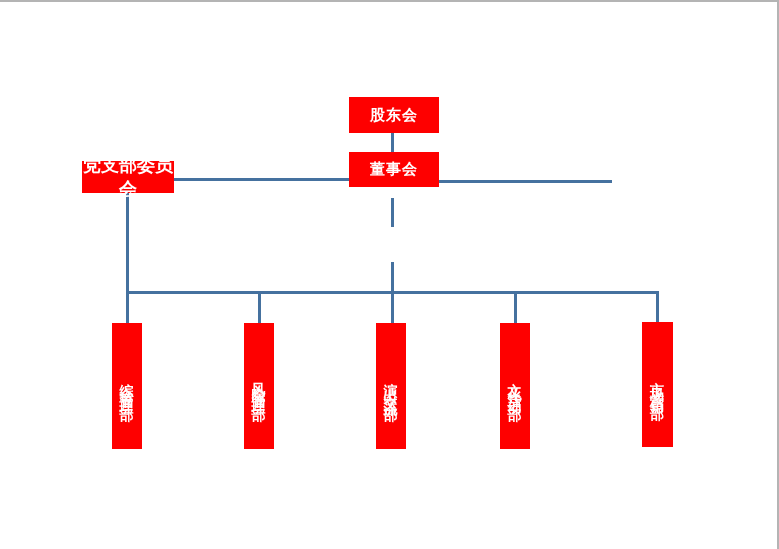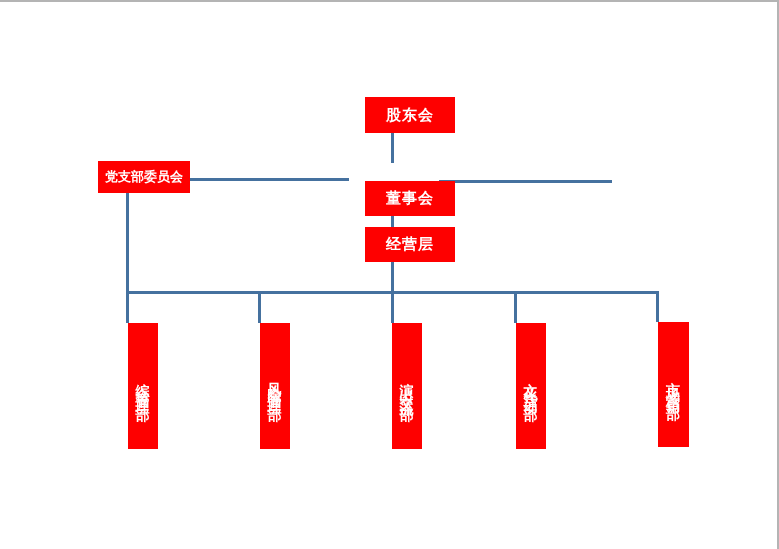--- a/index.html
+++ b/index.html
@@ -27,26 +27,25 @@
   }
   .node {
     position: absolute;
     background: var(--node-fill);
     color: var(--node-text);
     display: flex;
     align-items: center;
     justify-content: center;
     font-weight: bold;
     text-align: center;
-    margin-left: 16px;
   }
   .h-node { font-size: 15px; letter-spacing: 1px; }
   .n-shareholders { left: 349px; top: 97px;  width: 90px; height: 36px; }
-  .n-board        { left: 349px; top: 181px; width: 90px; height: 35px; }
-  .n-party        { left: 82px;  top: 161px; width: 92px; height: 32px; font-size: 13px; letter-spacing: 0; }
+  .n-board        { left: 349px; top: 152px; width: 90px; height: 35px; }
+  .n-party        { left: 82px;  top: 161px; width: 92px; height: 32px; font-size: 18px; letter-spacing: 0; }
   .n-supervisor   { left: 612px; top: 164px; width: 90px; height: 37px; }
   .n-management   { left: 349px; top: 227px; width: 90px; height: 35px; }
   .v-node { width: 30px; }
   .n-dept1 { left: 112px; top: 323px; height: 126px; }
   .n-dept2 { left: 244px; top: 323px; height: 126px; }
   .n-dept3 { left: 376px; top: 323px; height: 126px; }
   .n-dept4 { left: 500px; top: 323px; height: 126px; }
   .n-dept5 { left: 642px; top: 322px; height: 125px; width: 31px; }
   .vtext {
     writing-mode: vertical-rl;
@@ -92,23 +91,20 @@
 
   <div class="node h-node n-party">
     <span>党支部委员会</span>
   </div>
 
   <div class="node h-node n-board">
     <span>董事会</span>
   </div>
 
 
-  <div class="node h-node n-management">
-    <span>经营层</span>
-  </div>
 
   <div class="node v-node n-dept1">
     <span class="vtext">综合管理部</span>
   </div>
 
   <div class="node v-node n-dept2">
     <span class="vtext">风险管理部</span>
   </div>
 
   <div class="node v-node n-dept3">

